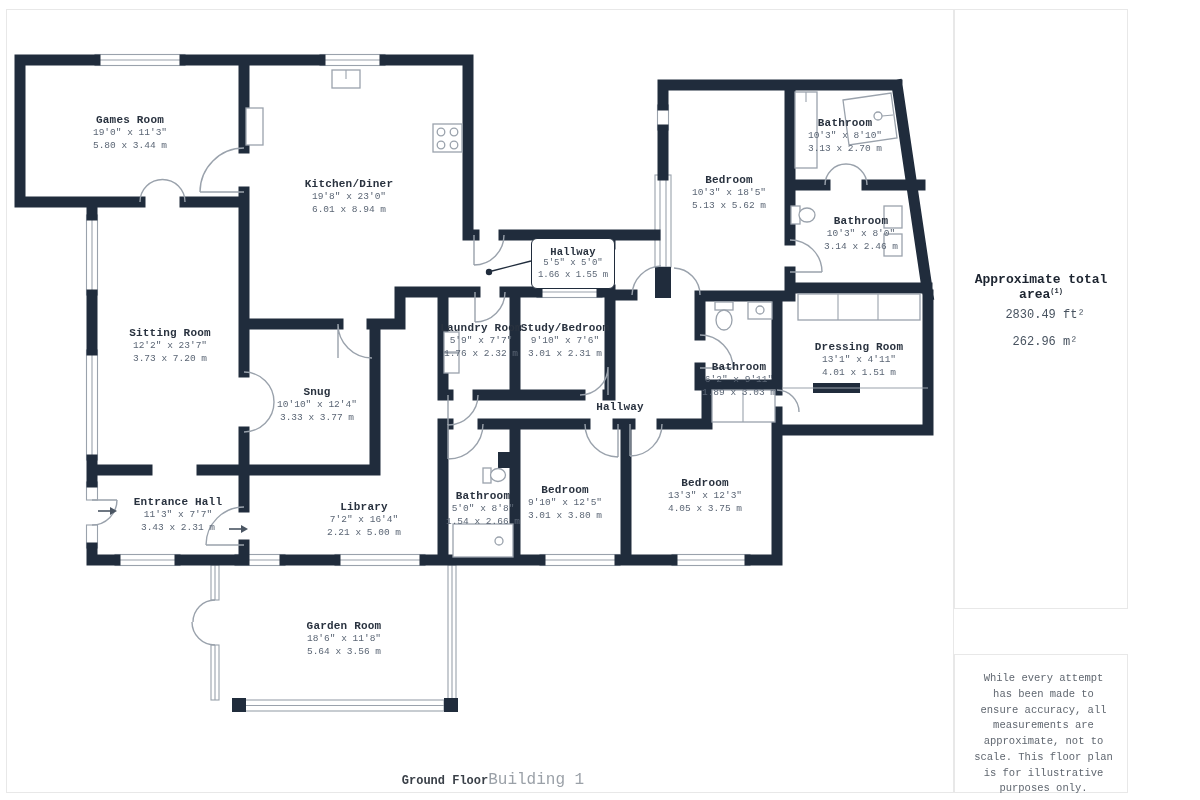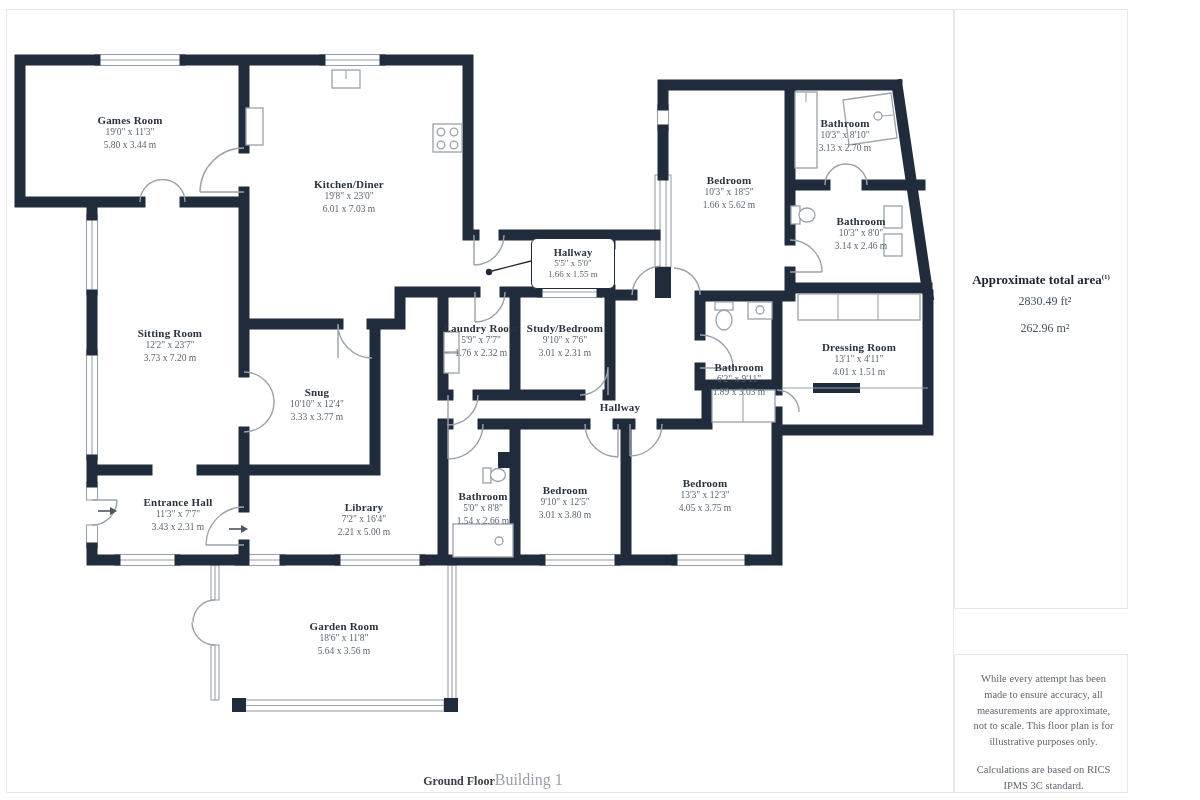--- a/index.html
+++ b/index.html
@@ -1,17 +1,17 @@
 <!DOCTYPE html>
 <html style="--wall: #202c3c; --thin: #9aa2ac; --label: #29323f; --dims: #5b6675;"><head>
 <meta charset="utf-8">
 <style>
   html,body{margin:0;padding:0;background:#fff;}
   .page{position:relative;width:1200px;height:800px;background:#fff;overflow:hidden;
-        font-family:Liberation Serif, serif;}
+        font-family:Liberation Mono, monospace;}
   .plan-area{position:absolute;left:0;top:0;width:954px;height:800px;}
   .plan-border{position:absolute;left:6px;top:9px;width:948px;height:784px;
         border:1px solid #e8e8e8;box-sizing:border-box;}
   svg.plan{position:absolute;left:0;top:0;z-index:1;}
   .wall{stroke:var(--wall);stroke-width:11;fill:none;stroke-linecap:square;}
   .fillwall{fill:var(--wall);stroke:none;}
   .winr{fill:#fff;stroke:var(--thin);stroke-width:1.1;}
   .tl{stroke:var(--thin);stroke-width:1.1;fill:none;}
   .fix{fill:#fff;stroke:var(--thin);stroke-width:1.3;}
   .arc{stroke:var(--thin);stroke-width:1.4;fill:none;}
@@ -219,21 +219,21 @@
     </svg>
 
     <div class="room-label" style="left:130px;top:133px">
       <div class="rl-name">Games Room</div>
       <div class="rl-dim">19'0" x 11'3"</div>
       <div class="rl-dim">5.80 x 3.44 m</div>
     </div>
     <div class="room-label" style="left:349px;top:197px">
       <div class="rl-name">Kitchen/Diner</div>
       <div class="rl-dim">19'8" x 23'0"</div>
-      <div class="rl-dim">6.01 x 7.03 m</div>
+      <div class="rl-dim">6.01 x 8.94 m</div>
     </div>
     <div class="room-label" style="left:170px;top:346px">
       <div class="rl-name">Sitting Room</div>
       <div class="rl-dim">12'2" x 23'7"</div>
       <div class="rl-dim">3.73 x 7.20 m</div>
     </div>
     <div class="room-label" style="left:317px;top:405px">
       <div class="rl-name">Snug</div>
       <div class="rl-dim">10'10" x 12'4"</div>
       <div class="rl-dim">3.33 x 3.77 m</div>
@@ -249,21 +249,21 @@
       <div class="rl-dim">1.76 x 2.32 m</div>
     </div>
     <div class="room-label" style="left:565px;top:341px">
       <div class="rl-name">Study/Bedroom</div>
       <div class="rl-dim">9'10" x 7'6"</div>
       <div class="rl-dim">3.01 x 2.31 m</div>
     </div>
     <div class="room-label" style="left:729px;top:193px">
       <div class="rl-name">Bedroom</div>
       <div class="rl-dim">10'3" x 18'5"</div>
-      <div class="rl-dim">1.66 x 5.62 m</div>
+      <div class="rl-dim">5.13 x 5.62 m</div>
     </div>
     <div class="room-label" style="left:845px;top:136px">
       <div class="rl-name">Bathroom</div>
       <div class="rl-dim">10'3" x 8'10"</div>
       <div class="rl-dim">3.13 x 2.70 m</div>
     </div>
     <div class="room-label" style="left:861px;top:234px">
       <div class="rl-name">Bathroom</div>
       <div class="rl-dim">10'3" x 8'0"</div>
       <div class="rl-dim">3.14 x 2.46 m</div>

